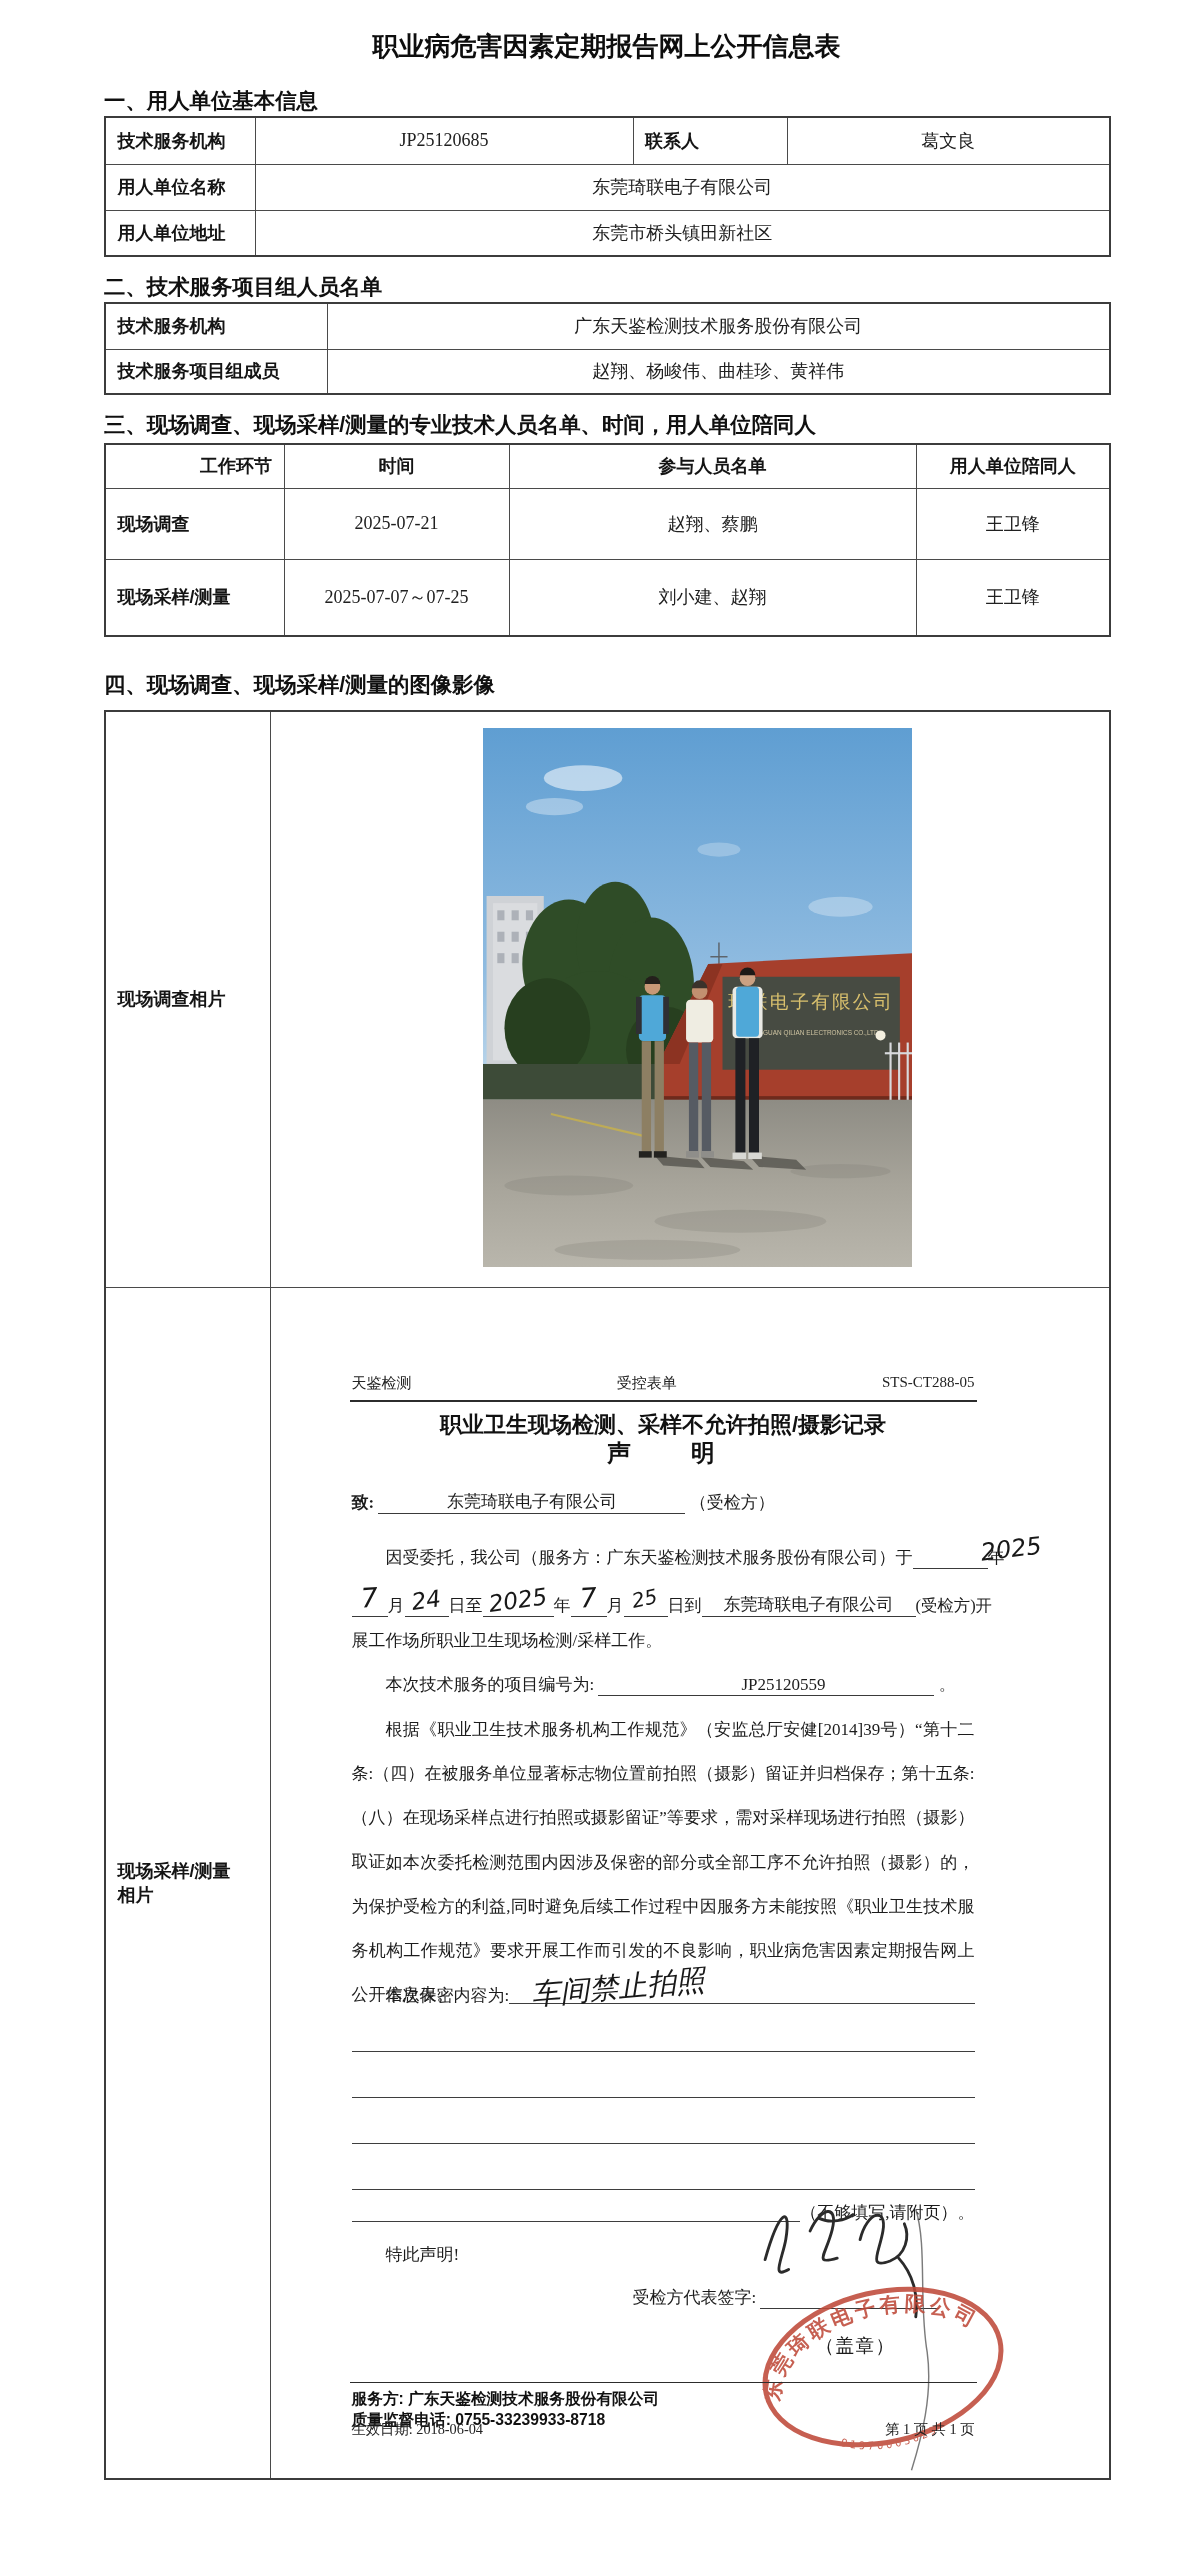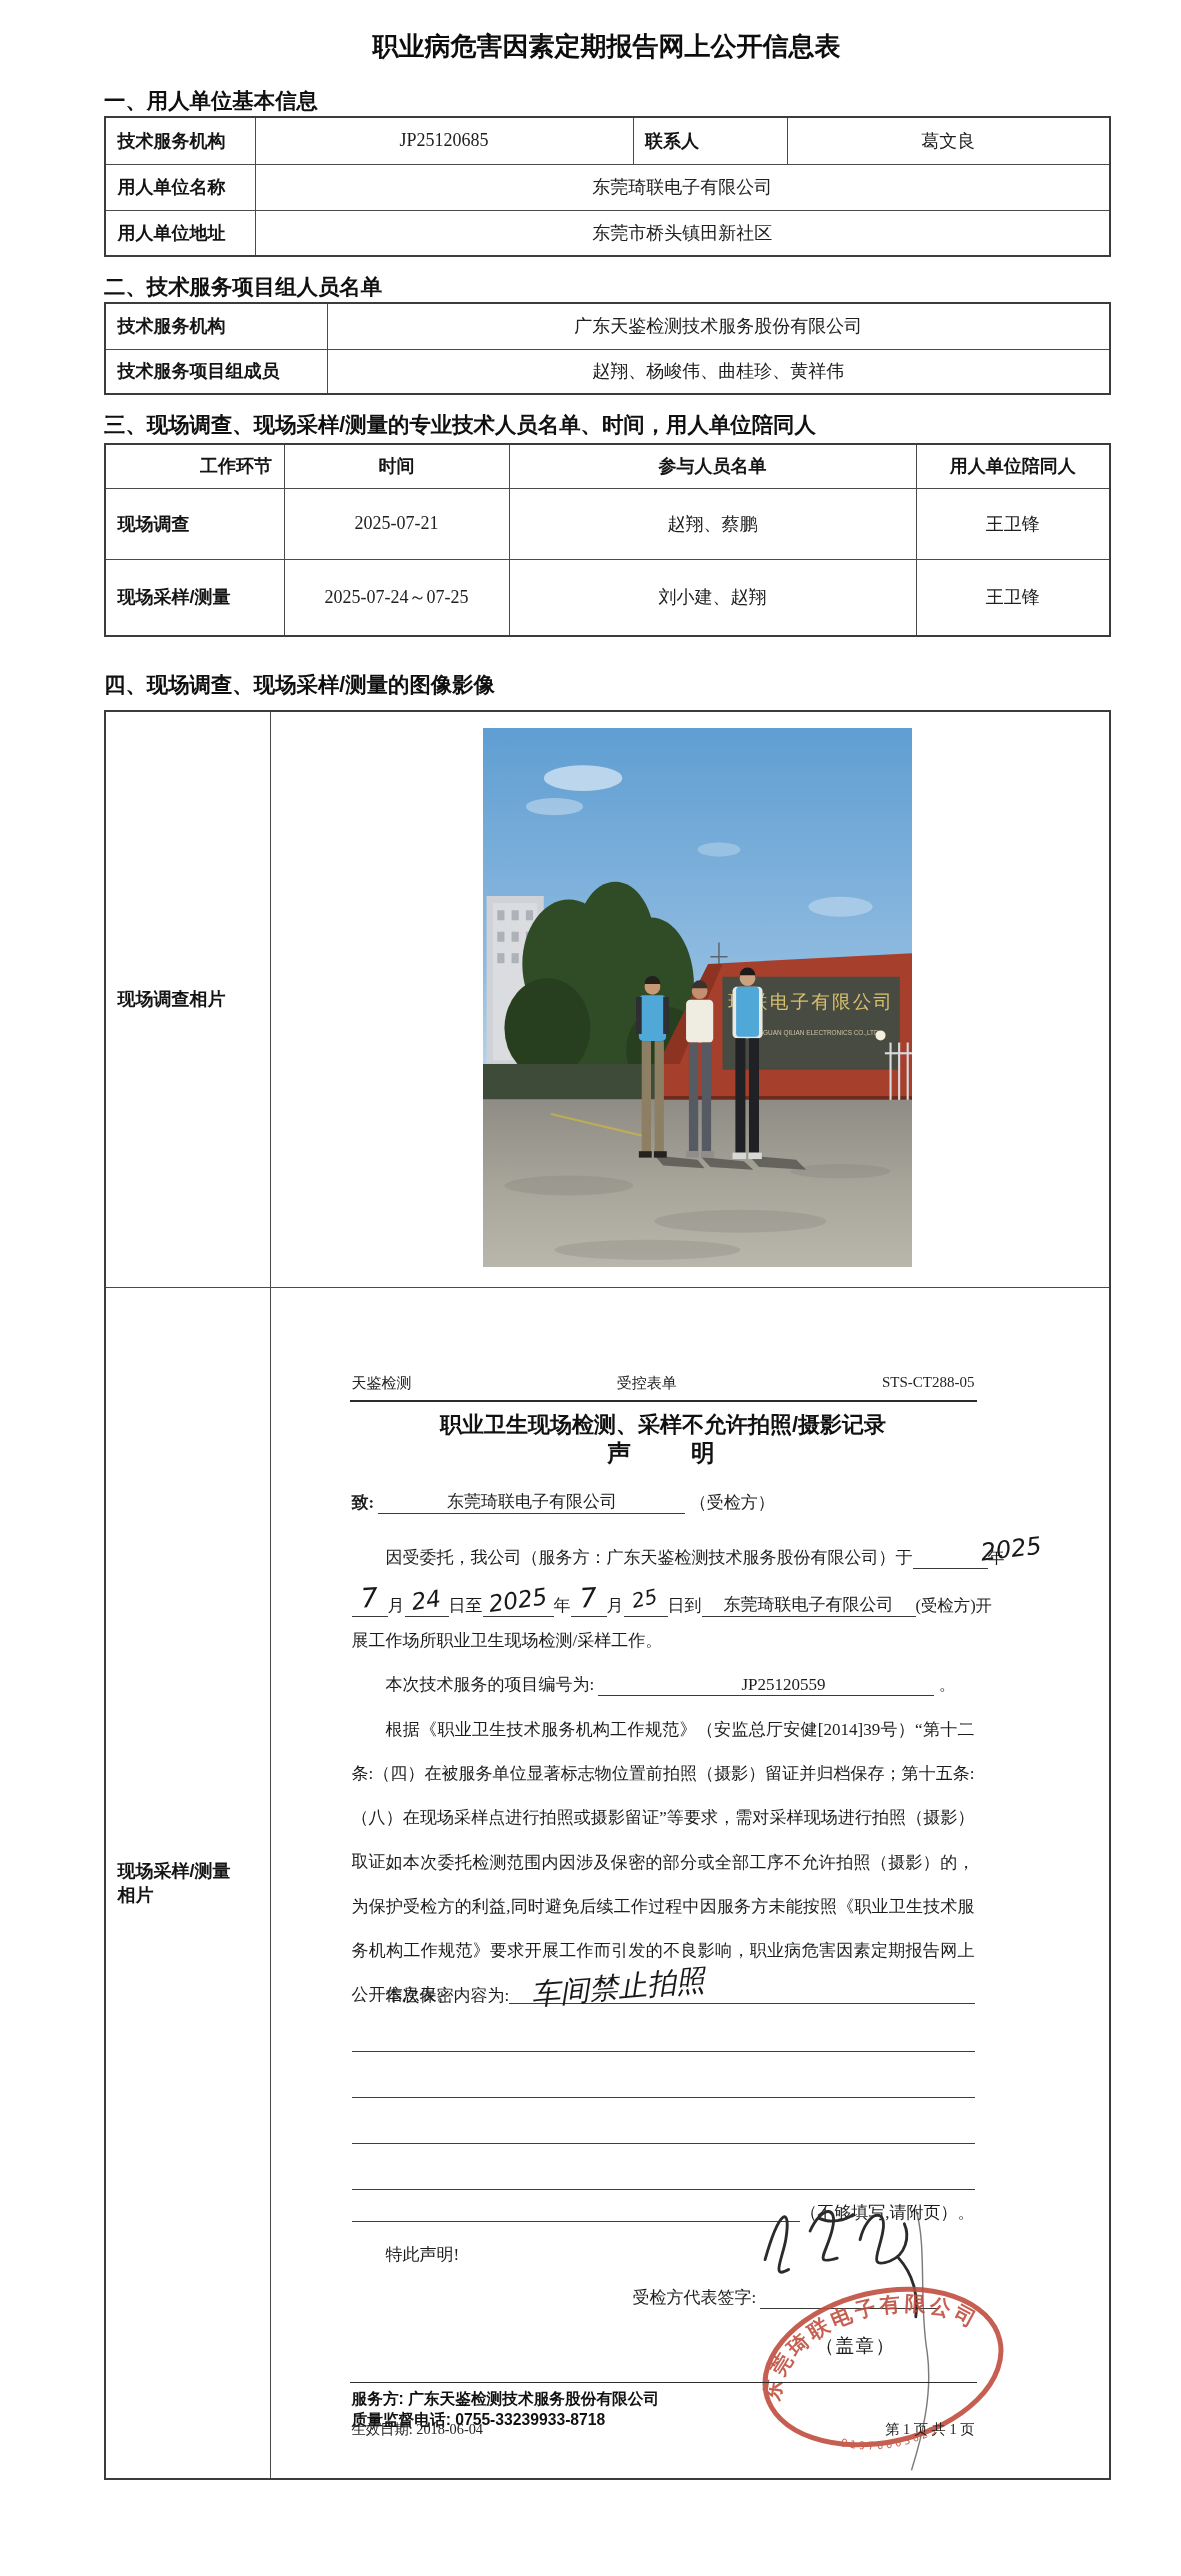--- a/index.html
+++ b/index.html
@@ -111,21 +111,21 @@
       <td class="hd">用人单位陪同人</td>
     </tr>
     <tr style="height:71px;">
       <td class="lab">现场调查</td>
       <td class="val">2025-07-21</td>
       <td class="val">赵翔、蔡鹏</td>
       <td class="val">王卫锋</td>
     </tr>
     <tr style="height:77px;">
       <td class="lab">现场采样/测量</td>
-      <td class="val">2025-07-24～07-25</td>
+      <td class="val">2025-07-07～07-25</td>
       <td class="val">刘小建、赵翔</td>
       <td class="val">王卫锋</td>
     </tr>
   </tbody>
     </table>
 
   <div class="hdg" style="top:672px;">四、现场调查、现场采样/测量的图像影像</div>
   <table class="tb" style="top:710px;left:104px;width:1005px;">
     <colgroup>
         <col style="width:165px">

